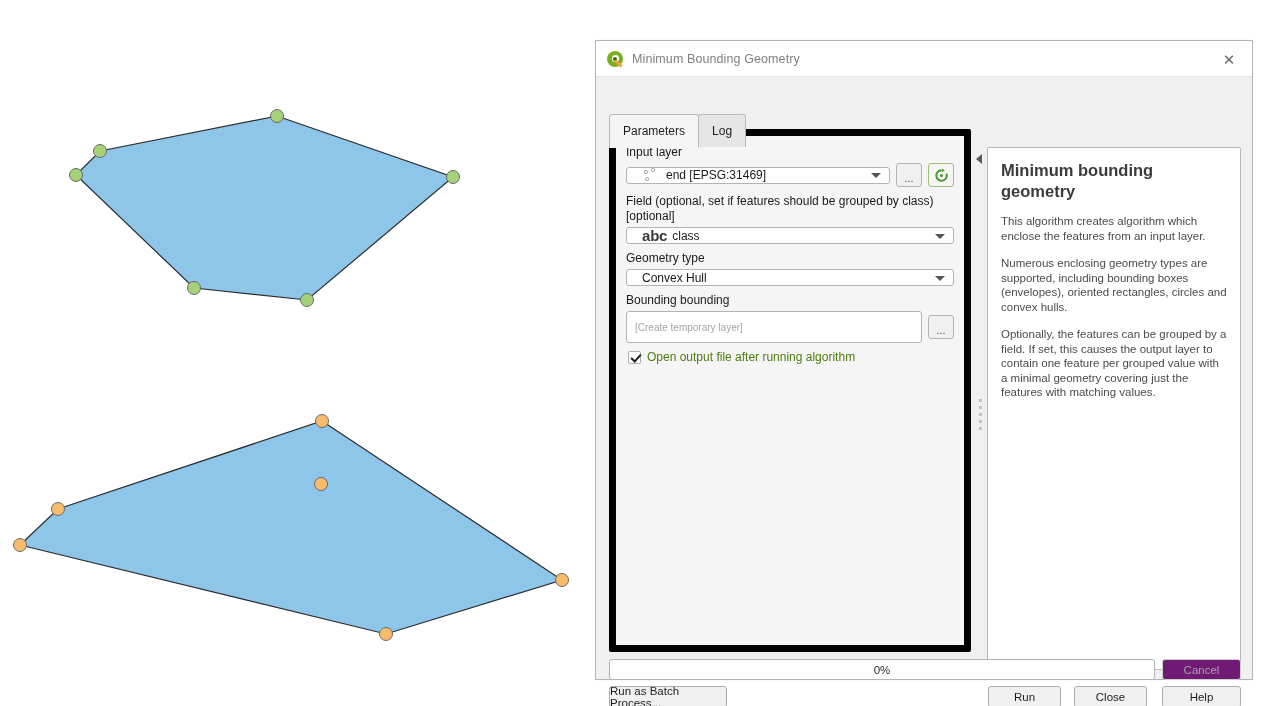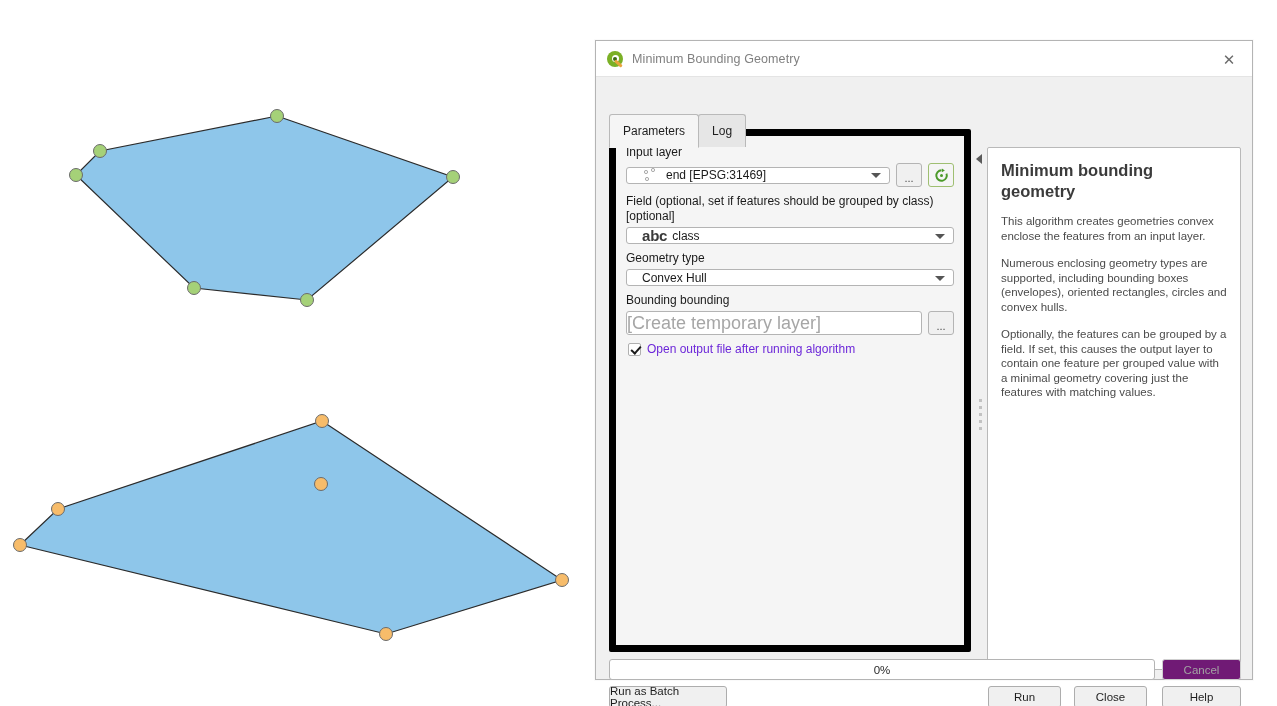--- a/index.html
+++ b/index.html
@@ -119,27 +119,27 @@
   .chkbox {
     width:13px; height:13px; border:1px solid #b0b0b0; background:#ffffff;
     border-radius:2px; position:relative; flex:0 0 auto;
   }
   .chkbox.disabled { background:#f0f0f0; border-color:#cccccc; }
   .chkbox.checked::after {
     content:""; position:absolute; left:3.5px; top:0.5px;
     width:4px; height:8px; border:solid #1b1b1b; border-width:0 2px 2px 0;
     transform:rotate(42deg);
   }
-  .chk-label { font-size:12px; color:#6d28d9; }
+  .chk-label { font-size:12px; color:#4d7c0f; }
   .chk-label.disabled { color:#a0a0a0; }
 
   .text-input {
-    flex:1; height:24px; background:#ffffff; border:1px solid #b4b4b4;
-    border-radius:3px; display:flex; align-items:center; padding-left:0;
-    font-size:18px; color:#a6a6a6;
+    flex:1; height:32px; background:#ffffff; border:1px solid #b4b4b4;
+    border-radius:3px; display:flex; align-items:center; padding-left:8px;
+    font-size:10px; color:#a6a6a6;
   }
 
   
   #splitter { position:absolute; left:378px; top:70px; width:14px; height:523px; }
   #splitter .collapse-arrow {
     position:absolute; left:2px; top:7px;
     width:0; height:0; border-top:5px solid transparent; border-bottom:5px solid transparent;
     border-right:6px solid #5a5a5a;
   }
   #splitter .grip { position:absolute; left:5px; top:252px; }
@@ -288,21 +288,21 @@
             <b></b>
             <b></b>
             <b></b>
             <b></b>
             <b></b>
           </span>
       </div>
 
       <div id="help-panel">
         <div id="help-title">Minimum bounding geometry</div>
-        <p class="help-para">This algorithm creates geometries convex enclose the features from an input layer.</p>
+        <p class="help-para">This algorithm creates algorithm which enclose the features from an input layer.</p>
         <p class="help-para">Numerous enclosing geometry types are supported, including bounding boxes (envelopes), oriented rectangles, circles and convex hulls.</p>
         <p class="help-para">Optionally, the features can be grouped by a field. If set, this causes the output layer to contain one feature per grouped value with a minimal geometry covering just the features with matching values.</p>
       </div>
 
       <div id="progressbar">
         <span>0%</span>
       </div>
       <div class="btn disabled" id="btn-cancel">Cancel</div>
       <div class="btn" id="btn-batch">Run as Batch Process...</div>
       <div class="btn" id="btn-run">Run</div>

